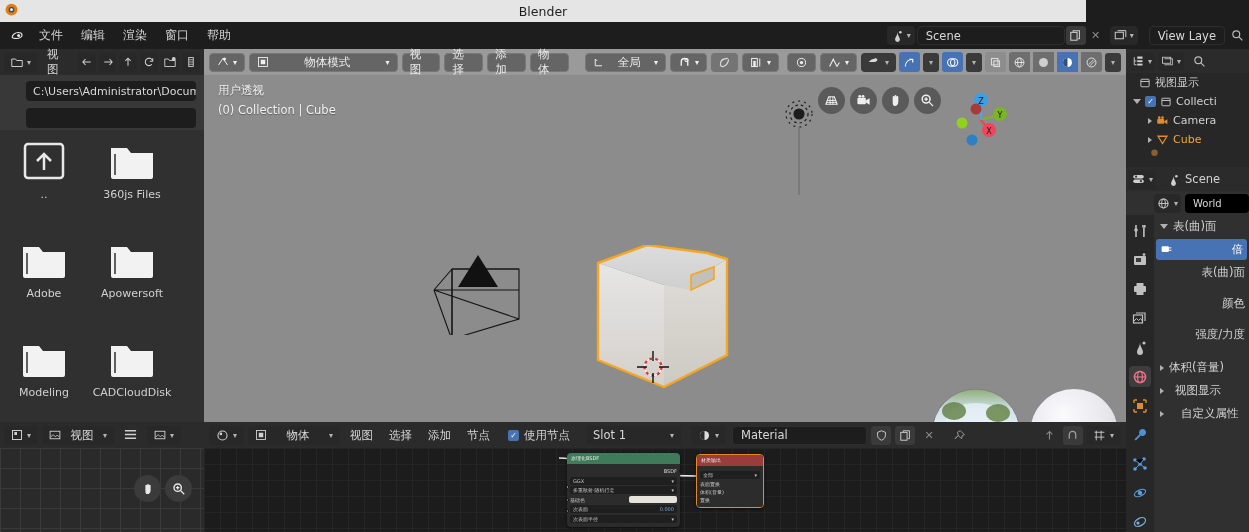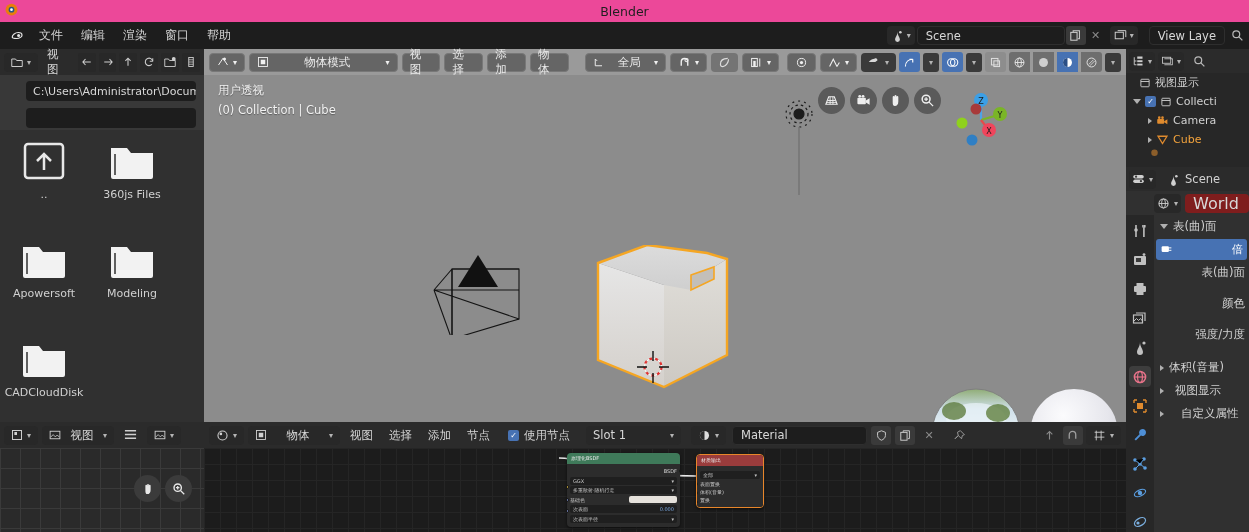--- a/index.html
+++ b/index.html
@@ -1,22 +1,22 @@
 <!DOCTYPE html>
 <html><head>
 <meta charset="utf-8">
 <style>
   * { box-sizing: border-box; margin:0; padding:0; }
   html,body { width:1249px; height:532px; overflow:hidden; background:#1d1d1d;
     font-family:"DejaVu Sans","Liberation Sans",sans-serif; }
   .app { position:relative; width:1249px; height:532px; }
 
   
-  .titlebar { position:absolute; left:0; top:0; width:1249px; height:22px;
-    background:#ec4899; color:#2b2b2b; font-size:12px; display:flex;
+  .titlebar { position:absolute; left:0; top:0; width:1086px; height:22px;
+    background:#e5e5e5; color:#2b2b2b; font-size:12px; display:flex;
     align-items:center; justify-content:center; }
   .titlebar .tb-title { font-size:12.5px; color:#1f1f1f; }
   .tb-logo { position:absolute; left:3px; top:2px; width:17px; height:17px; }
 
   
   .topbar { position:absolute; left:0; top:22px; width:1249px; height:27px;
     background:#1d1d1d; display:flex; align-items:center; }
   .blender-icon { width:26px; height:22px; display:flex; align-items:center;
     justify-content:center; margin-left:4px; }
   .menu-item { color:#d2d2d2; font-size:12px; padding:2px 9px; cursor:default; }
@@ -285,20 +285,29 @@
           </div>
           <div class="fname">360js Files</div>
         </div>
         <div class="fitem">
           <div class="folder-ico">
             <svg width="50" height="42" viewBox="0 0 50 42">
                 <path d="M4 8h16l4 5h22v24a2 2 0 0 1-2 2H6a2 2 0 0 1-2-2z" fill="#f2f2f2"></path>
                 <path d="M8 14v21" stroke="#3a3a3a" stroke-width="1.6"></path>
               </svg>
           </div>
+          <div class="fname">Adobe</div>
+        </div>
+        <div class="fitem">
+          <div class="folder-ico">
+            <svg width="50" height="42" viewBox="0 0 50 42">
+                <path d="M4 8h16l4 5h22v24a2 2 0 0 1-2 2H6a2 2 0 0 1-2-2z" fill="#f2f2f2"></path>
+                <path d="M8 14v21" stroke="#3a3a3a" stroke-width="1.6"></path>
+              </svg>
+          </div>
           <div class="fname">Apowersoft</div>
         </div>
         <div class="fitem">
           <div class="folder-ico">
             <svg width="50" height="42" viewBox="0 0 50 42">
                 <path d="M4 8h16l4 5h22v24a2 2 0 0 1-2 2H6a2 2 0 0 1-2-2z" fill="#f2f2f2"></path>
                 <path d="M8 14v21" stroke="#3a3a3a" stroke-width="1.6"></path>
               </svg>
           </div>
           <div class="fname">Modeling</div>
@@ -854,21 +863,21 @@
 
     <div style="position:absolute;left:28px;top:24px;width:95px;height:24px;display:flex;align-items:center;gap:4px">
       <div class="hbtn" style="padding:0 3px">
         <svg width="13" height="13" viewBox="0 0 16 16">
             <circle cx="8" cy="8" r="5.6" fill="none" stroke="#cfcfcf" stroke-width="1.3"></circle>
             <ellipse cx="8" cy="8" rx="2.4" ry="5.6" fill="none" stroke="#cfcfcf" stroke-width="1.1"></ellipse>
             <path d="M2.4 8h11.2" stroke="#cfcfcf" stroke-width="1.1"></path>
           </svg>
         <span class="chev">▾</span>
       </div>
-      <div class="fieldbox" style="flex:1;min-width:0;border:none;background:#7f1d1d;font-size:16px">World</div>
+      <div class="fieldbox" style="flex:1;min-width:0;border:none;background:#000000;font-size:10px">World</div>
     </div>
 
     <div class="pr-tabs">
       <div class="ptab">
         <svg width="16" height="16" viewBox="0 0 16 16">
             <path d="M4 2v4M4 8v6M4 6h0" stroke="#c0c0c0" stroke-width="1.6"></path>
             <circle cx="4" cy="7" r="1.8" fill="#c0c0c0"></circle>
             <path d="M11 2v2.5M12.8 2v2.5M11.9 4.5V14" stroke="#c0c0c0" stroke-width="1.6"></path>
           </svg>
       </div>

